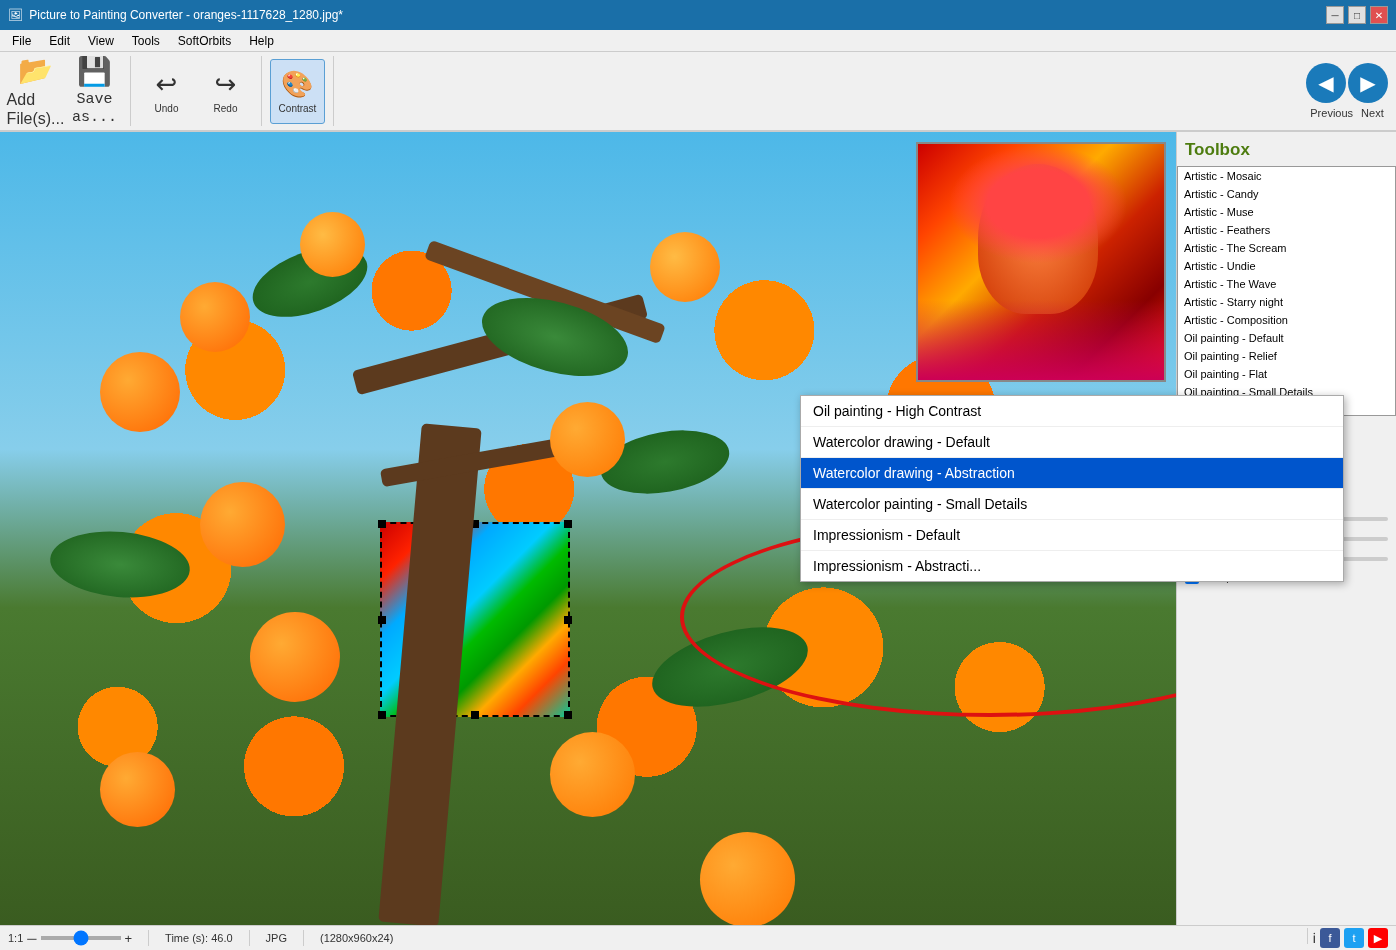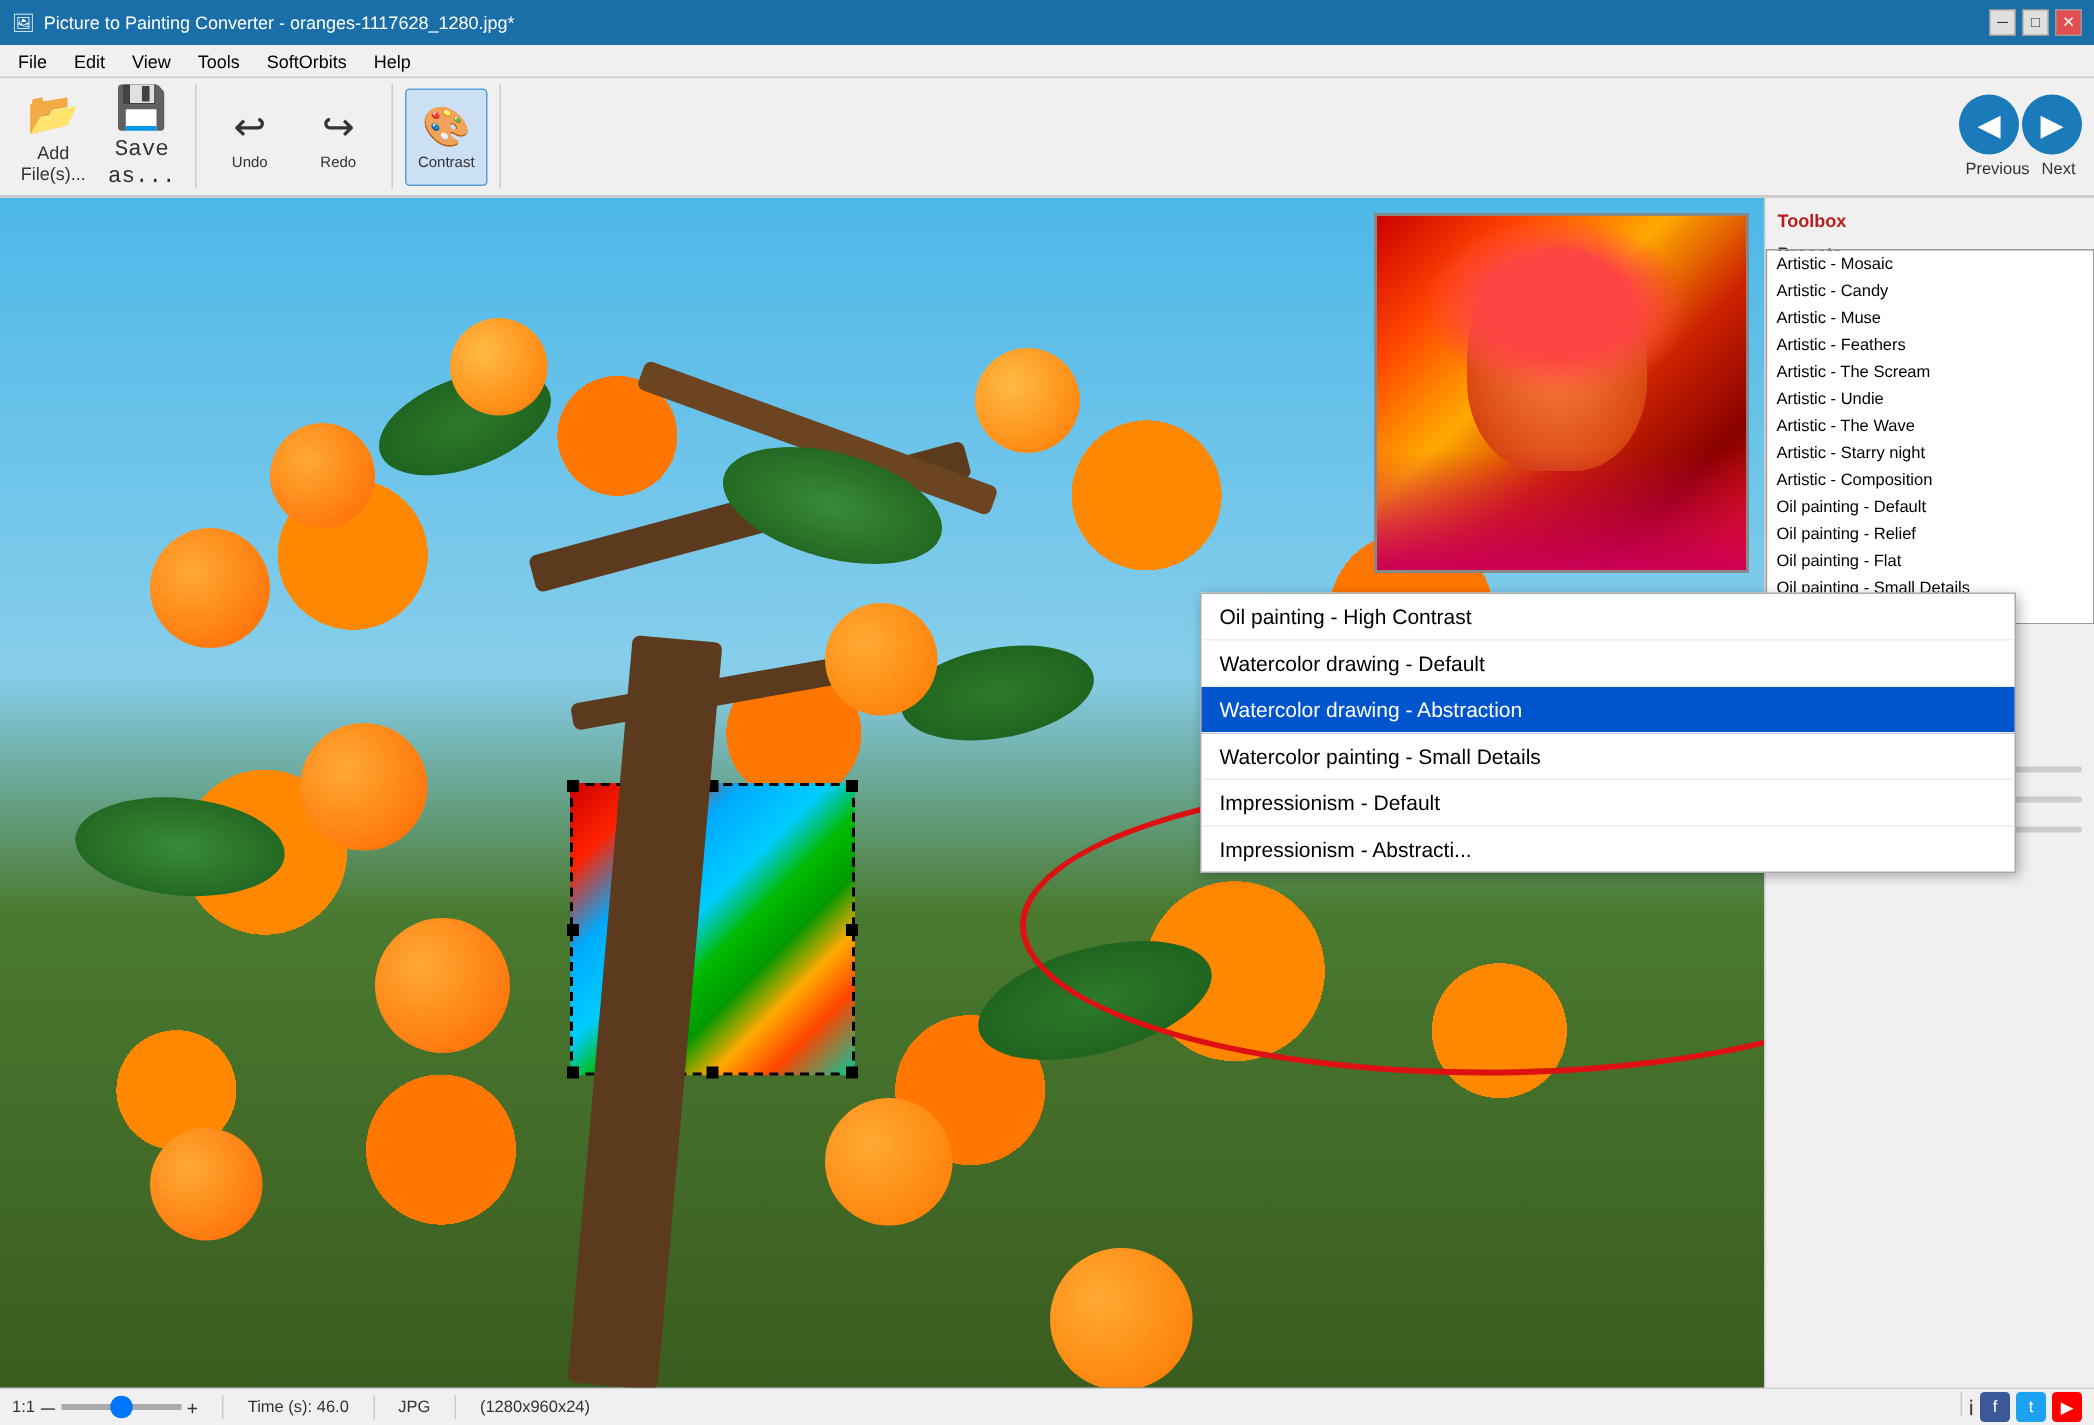--- a/index.html
+++ b/index.html
@@ -205,24 +205,24 @@
     
     .toolbox {
       width: 220px;
       background: #f0f0f0;
       border-left: 1px solid #ccc;
       padding: 8px;
       overflow-y: auto;
       position: relative;
     }
     .toolbox-title {
-      font-size: 12px;
+      font-size: 17px;
       font-weight: bold;
       margin-bottom: 8px;
-      color: #b91c1c;
+      color: #4d7c0f;
     }
     .presets-section { margin-bottom: 12px; }
     .presets-label { font-size: 12px; font-weight: bold; margin-bottom: 4px; color: #333; }
     .presets-select-container {
       display: flex; align-items: center; gap: 4px; margin-bottom: 4px;
     }
     .presets-icon {
       width: 20px; height: 20px;
       background: linear-gradient(135deg, #4488cc, #2255aa);
       border-radius: 2px;
@@ -369,21 +369,21 @@
   <span class="menu-item">View</span>
   <span class="menu-item">Tools</span>
   <span class="menu-item">SoftOrbits</span>
   <span class="menu-item">Help</span>
 </div>
 
 <div class="toolbar">
   <div class="toolbar-group">
     <div class="toolbar-btn">
       <span class="icon">📂</span>
-      <span style="font-size:12px;text-align:center;line-height:1.2;">Add<br>File(s)...</span>
+      <span style="font-size:16px;text-align:left;line-height:1.2;">Add<br>File(s)...</span>
     </div>
     <div class="toolbar-btn">
       <span class="icon">💾</span>
       <span style="font-size:15px;text-align:center;line-height:1.2;font-family:Liberation Mono, monospace;">Save<br>as...</span>
     </div>
   </div>
   <div class="toolbar-group">
     <div class="toolbar-btn">
       <span class="icon" style="font-size:26px;">↩</span>
       <span style="font-size:10px;">Undo</span>

